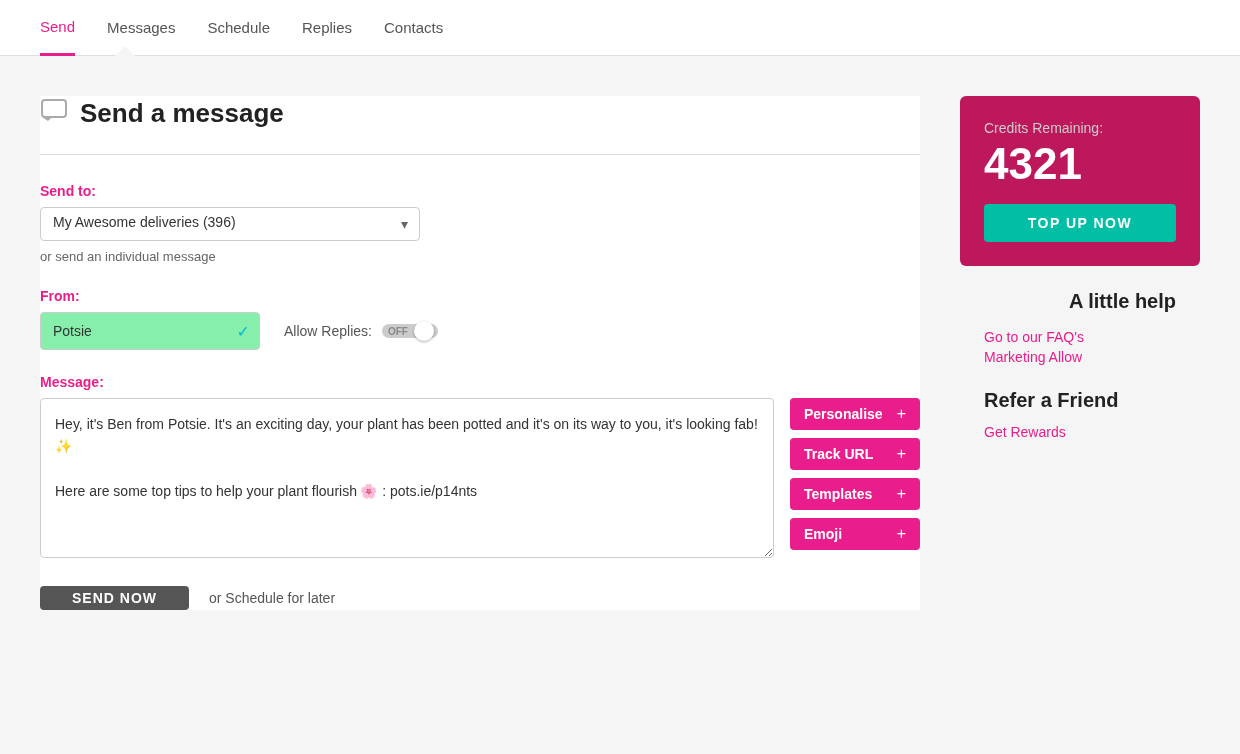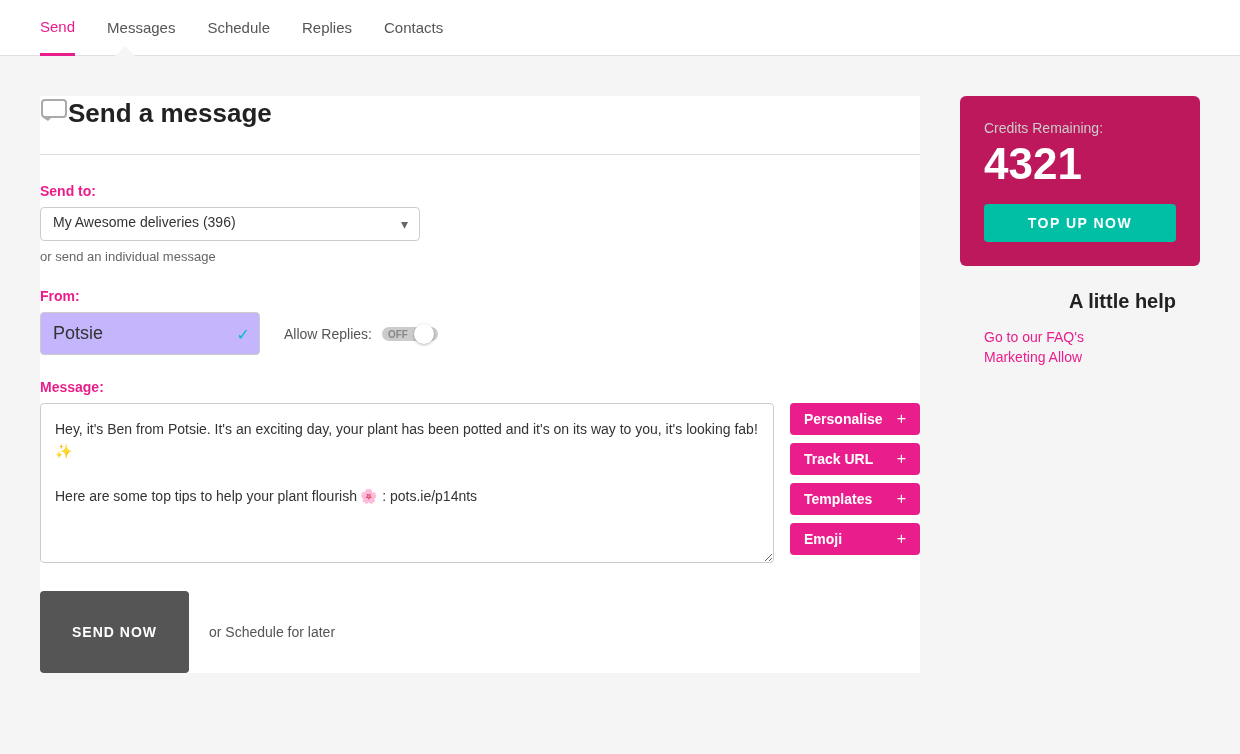--- a/index.html
+++ b/index.html
@@ -56,20 +56,21 @@
 
     .form-section {
       flex: 1;
       background: #fff;
       padding: 0;
     }
 
     .page-title-row {
       display: flex;
       align-items: center;
+      gap: 12px;
       margin-bottom: 24px;
     }
     .page-title-icon {
       color: #aaa;
       font-size: 22px;
     }
     .page-title {
       font-size: 26px;
       font-weight: 600;
       color: #222;
@@ -128,23 +129,23 @@
     }
     .from-input-wrapper {
       position: relative;
       width: 220px;
     }
     .from-input-wrapper input {
       width: 100%;
       padding: 10px 24px 10px 12px;
       border: 1px solid #ccc;
       border-radius: 4px;
-      font-size: 18px;
+      font-size: 14px;
       color: #333;
-      background: #c4b5fd;
+      background: #86efac;
     }
     .check-icon {
       position: absolute;
       right: 10px;
       top: 50%;
       transform: translateY(-50%);
       color: #00bcd4;
       font-size: 16px;
     }
 
@@ -240,21 +241,21 @@
     .send-row {
       display: flex;
       align-items: center;
       gap: 20px;
       margin-top: 28px;
     }
     .send-btn {
       background: #555;
       color: #fff;
       border: none;
-      padding: 33px 32px;
+      padding: 4px 32px;
       font-size: 14px;
       font-weight: 700;
       letter-spacing: 1px;
       border-radius: 4px;
       cursor: pointer;
     }
     .schedule-link {
       font-size: 14px;
       color: #555;
     }
@@ -430,16 +431,20 @@
     <div class="credits-card">
       <div class="credits-label">Credits Remaining:</div>
       <div class="credits-value">4321</div>
       <button class="top-up-btn">TOP UP NOW</button>
     </div>
     <div class="help-card">
       <div class="help-title">A little help</div>
       <a class="help-link">Go to our FAQ's</a>
       <a class="help-link">Marketing Allow</a>
 
+      <div class="refer-section">
+        <div class="refer-title">Refer a Friend</div>
+        <a class="refer-link">Get Rewards</a>
+      </div>
     </div>
   </aside>
 
 </div>
 
 </body></html>

